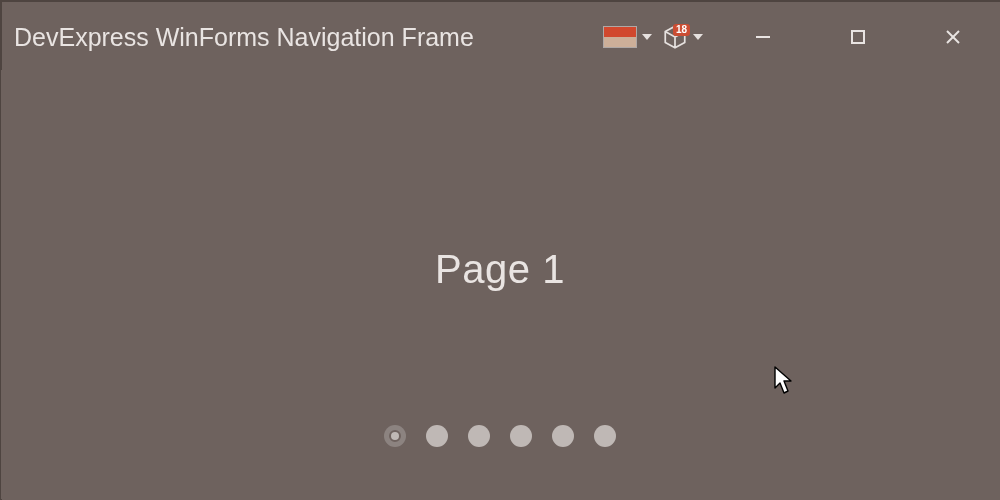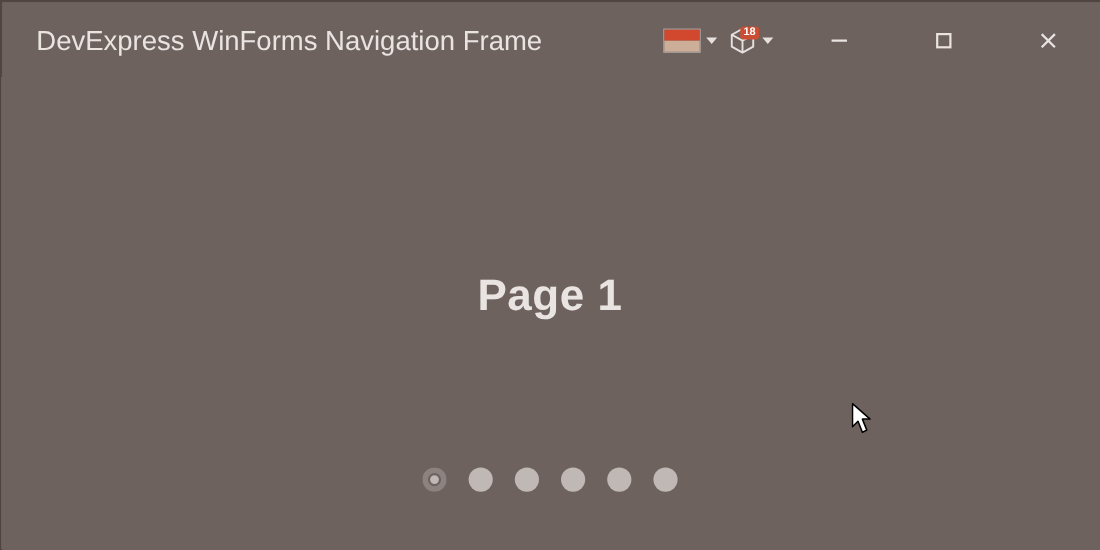--- a/index.html
+++ b/index.html
@@ -8,21 +8,21 @@
       height: 500px;
       overflow: hidden;
       font-family: "Segoe UI", Tahoma, sans-serif;
       background: #6e625e;
       border: 1px solid #4e4440;
     }
     .titlebar {
       height: 70px;
       display: flex;
       align-items: center;
-      padding-left: 31px;
+      padding-left: 12px;
       color: #e9e4e2;
       font-size: 25px;
       font-weight: 400;
       background: #6e625e;
     }
     .titlebar .spacer { flex: 1; }
     .tb-group { display: flex; align-items: center; gap: 6px; margin-right: 10px; }
     .swatch-btn {
       display: flex; align-items: center; gap: 5px;
       padding: 4px 2px; cursor: pointer;
@@ -64,21 +64,21 @@
       position: absolute;
       top: 70px; left: 1px; right: 1px; bottom: 1px;
       background: #6e625e;
       display: flex;
       align-items: center;
       justify-content: center;
     }
     .page-label {
       color: #e9e4e2;
       font-size: 40px;
-      font-weight: 700;
+      font-weight: 400;
       letter-spacing: .5px;
       margin-top: -30px;
       text-align: center;
     }
     .dots {
       position: absolute;
       bottom: 52px;
       left: 50%;
       transform: translateX(-50%);
       display: flex;

